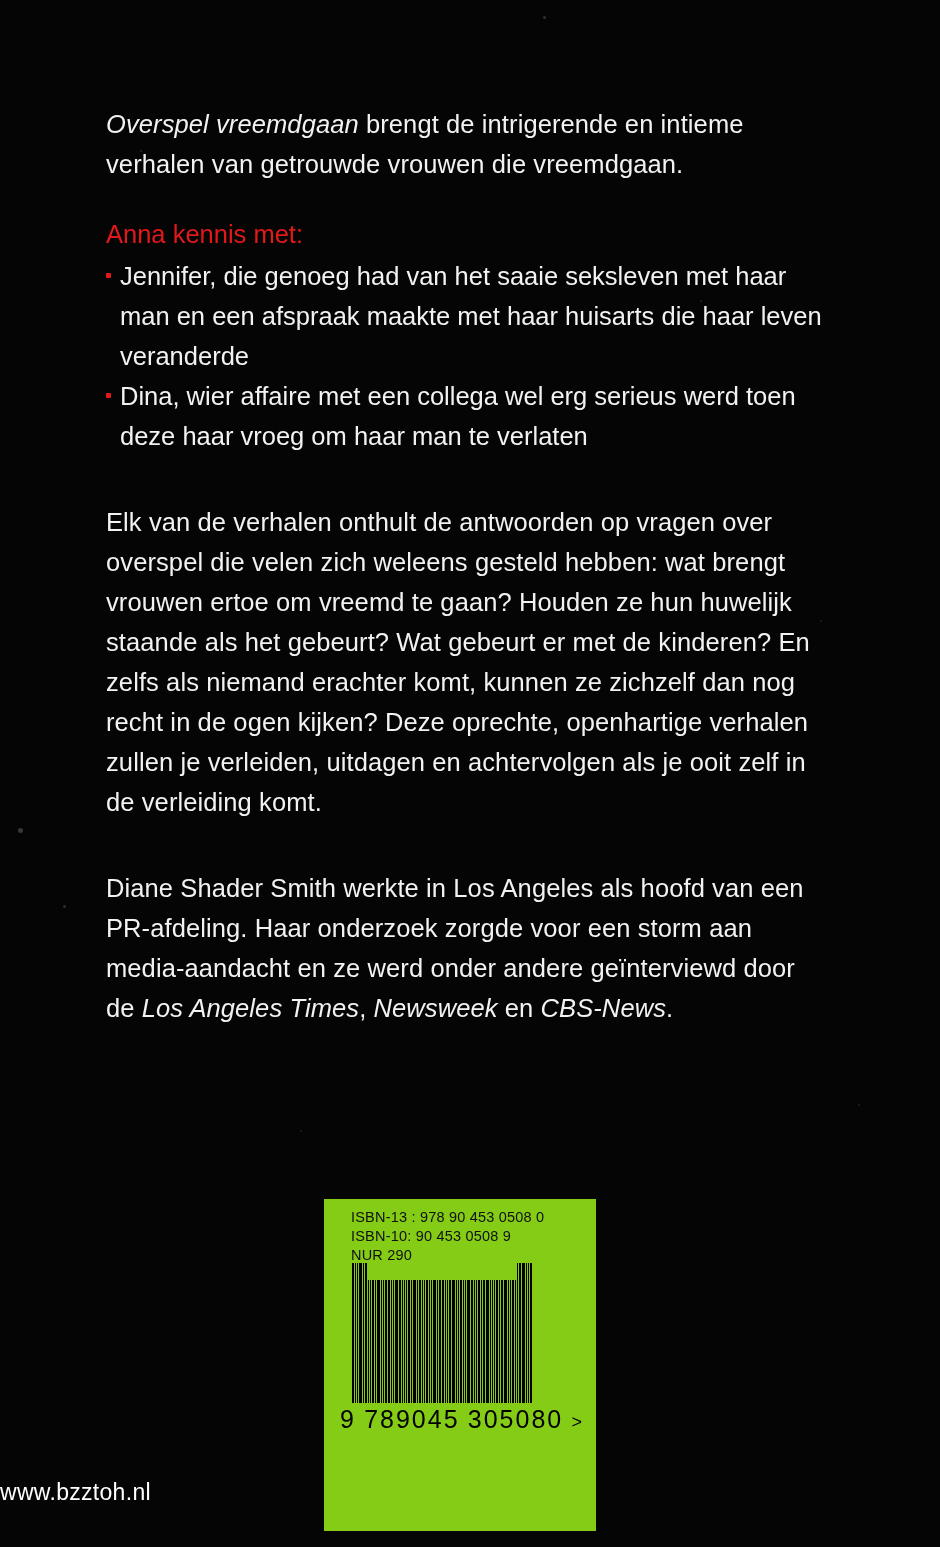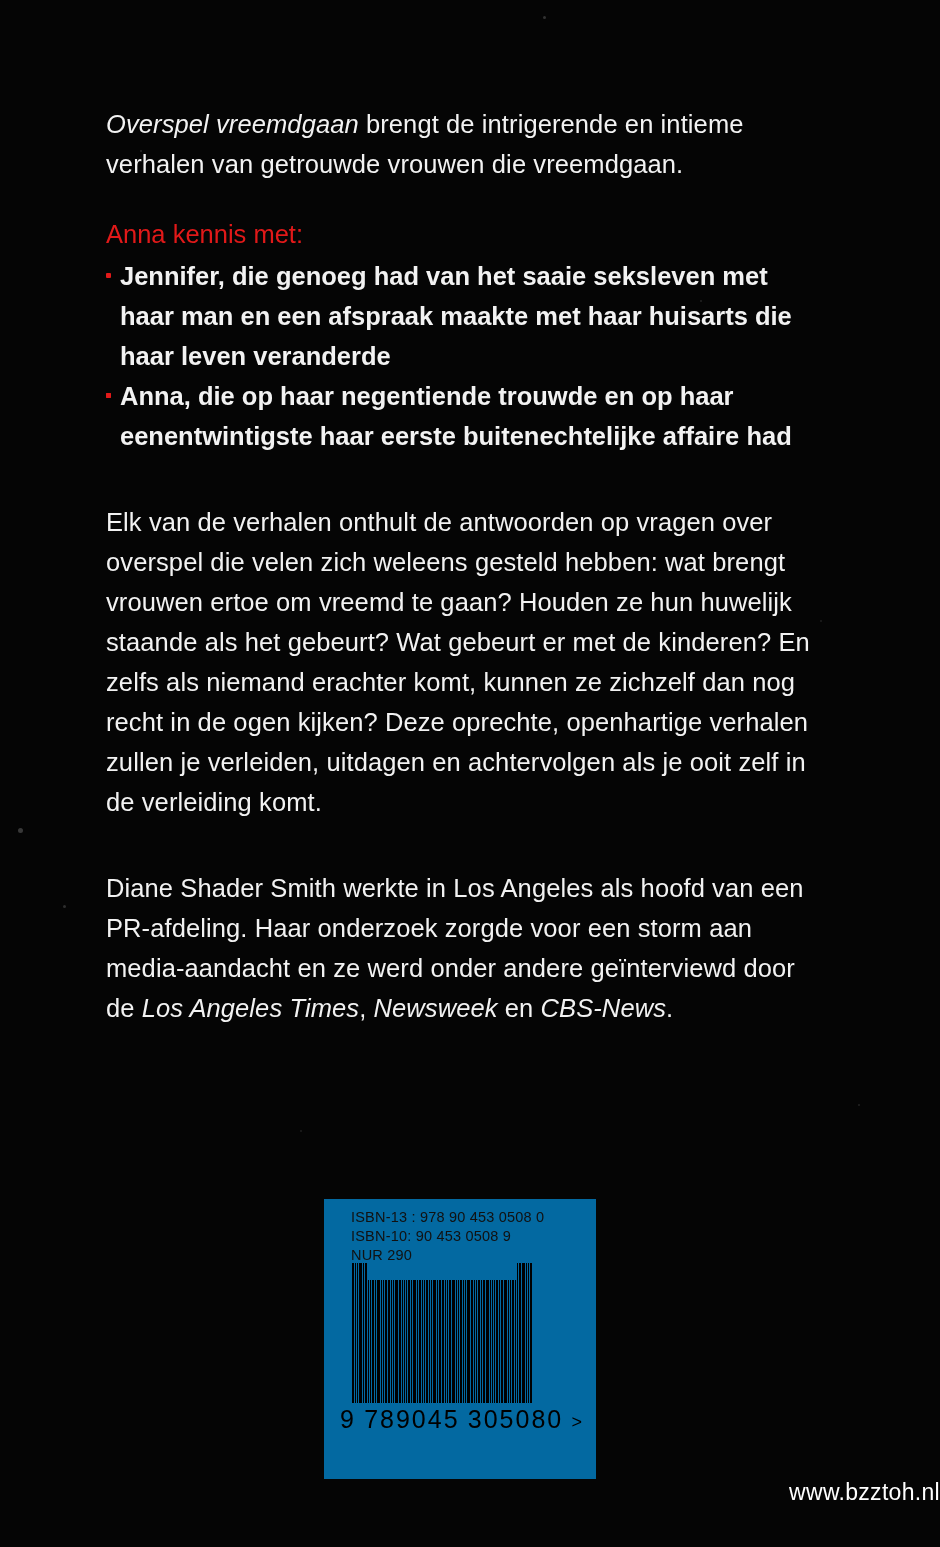--- a/index.html
+++ b/index.html
@@ -63,21 +63,20 @@
     color: #e11919;
     font-size: 25.5px;
     line-height: 40px;
     margin: 0 0 2px 0;
   }
 
   ul.bullets {
     list-style: none;
     margin: 0 0 30px 0;
     padding: 0;
-    font-weight: bold;
   }
   ul.bullets li {
     position: relative;
     padding-left: 14px;
     font-size: 25.5px;
     line-height: 40px;
     color: #f2f2f2;
     margin: 0;
   }
   ul.bullets li .dot {
@@ -91,22 +90,22 @@
   }
 
   .gap-small { height: 16px; }
 
   
   .barcode-box {
     position: absolute;
     left: 324px;
     top: 1199px;
     width: 272px;
-    height: 280px;
-    background: #0369a1;
+    height: 332px;
+    background: #84cc16;
     color: #000000;
     box-sizing: border-box;
     padding: 9px 0 0 27px;
   }
   .isbn-line {
     font-size: 14.5px;
     line-height: 19px;
     letter-spacing: 0.2px;
     color: #111;
     font-family: "Liberation Sans", sans-serif;
@@ -140,21 +139,21 @@
     font-family: "Liberation Sans", sans-serif;
   }
   .barcode-digits .grp { font-weight: 400; }
   .barcode-digits .gt { font-size: 18px; }
 
   .website {
     position: absolute;
     left: 0;
     top: 1479px;
     width: 940px;
-    text-align: right;
+    text-align: left;
     font-size: 23px;
     color: #ffffff;
     letter-spacing: 0.3px;
   }
 </style>
 </head>
 <body>
 
 <div class="cover">
 
@@ -168,22 +167,21 @@
   <span class="speck s8"></span>
 
   <div class="blurb">
 
     <p class="para"><span class="italic">Overspel vreemdgaan</span><span> brengt de intrigerende en intieme verhalen van getrouwde vrouwen die vreemdgaan.</span></p>
 
     <p class="heading-red">Anna kennis met:</p>
 
     <ul class="bullets">
       <li><span class="dot"></span><span>Jennifer, die genoeg had van het saaie seksleven met haar man en een afspraak maakte met haar huisarts die haar leven veranderde</span></li>
-      <li><span class="dot"></span></li>
-      <li><span class="dot"></span><span>Anna, die op haar negentiende trouwde en op haar eenentwintigste haar eerste buitenechtelijke affaire had</span></li>
+      <li><span class="dot"></span><span>Dina, wier affaire met een collega wel erg serieus werd toen deze haar vroeg om haar man te verlaten</span></li>
     </ul>
 
     <div class="gap-small"></div>
 
     <p class="para">Elk van de verhalen onthult de antwoorden op vragen over overspel die velen zich weleens gesteld hebben: wat brengt vrouwen ertoe om vreemd te gaan? Houden ze hun huwelijk staande als het gebeurt? Wat gebeurt er met de kinderen? En zelfs als niemand erachter komt, kunnen ze zichzelf dan nog recht in de ogen kijken? Deze oprechte, openhartige verhalen zullen je verleiden, uitdagen en achtervolgen als je ooit zelf in de verleiding komt.</p>
 
     <div class="gap-small"></div>
 
     <p class="para tight"><span>Diane Shader Smith werkte in Los Angeles als hoofd van een PR-afdeling. Haar onderzoek zorgde voor een storm aan media-aandacht en ze werd onder andere geïnterviewd door de </span><span class="italic">Los Angeles Times</span><span>, </span><span class="italic">Newsweek</span><span> en </span><span class="italic">CBS-News</span><span>.</span></p>
 

